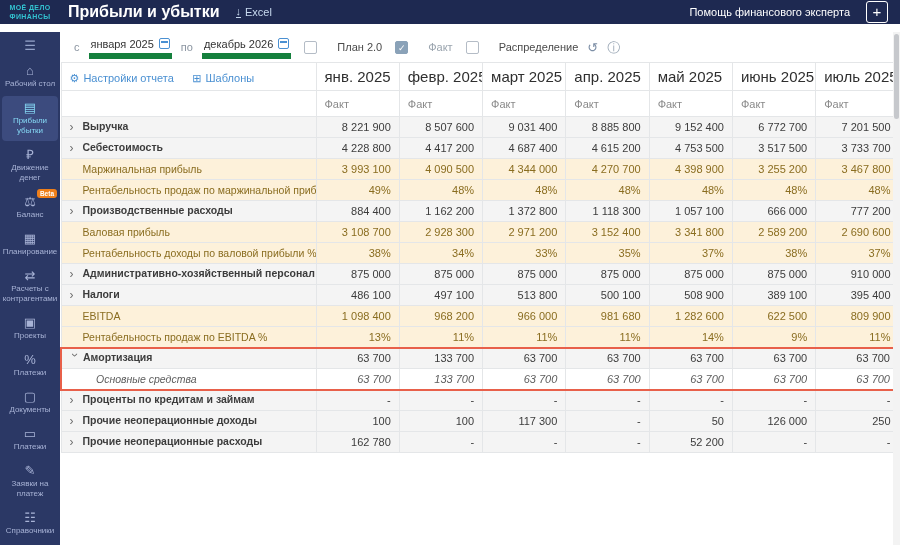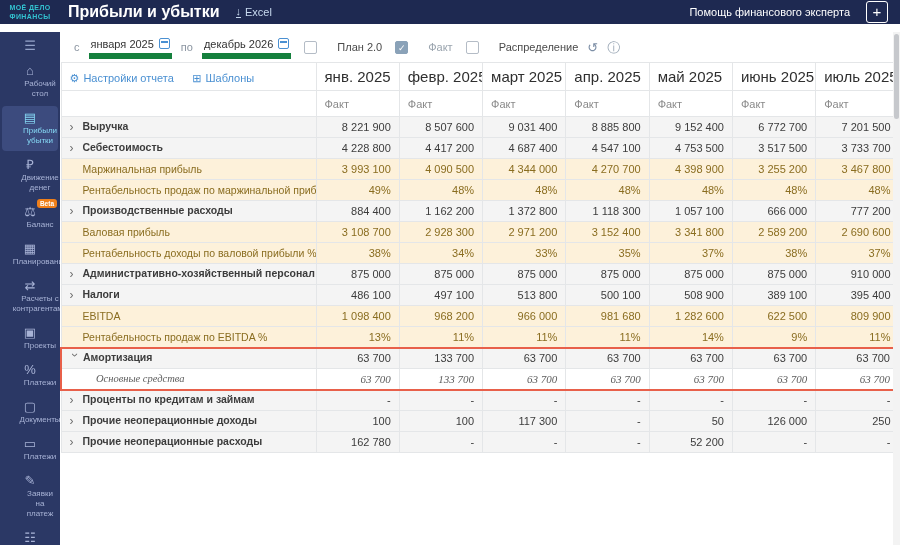--- a/index.html
+++ b/index.html
@@ -10,21 +10,21 @@
   .excel-link { display:flex; align-items:center; gap:4px; color:#c7d9ef; font-size:11px; margin-left:16px; cursor:pointer; }
   .dl-icon { font-size:11px; line-height:9px; border-bottom:1.5px solid currentColor; padding-bottom:1px; }
   .help-link { margin-left:auto; color:#fff; font-size:11px; cursor:pointer; white-space:nowrap; }
   .add-btn { flex:0 0 22px; width:22px; height:22px; border:1px solid #fff; border-radius:3px; color:#fff; font-size:15px; line-height:20px; text-align:center; margin:0 12px 0 16px; cursor:pointer; }
   .sidebar { position:absolute; top:32px; left:0; width:60px; height:513px; background:var(--sidebar-bg,#2b3865); display:flex; flex-direction:column; align-items:center; padding:2px 0 6px; }
   .sb-collapse { width:100%; height:24px; line-height:24px; text-align:center; color:#93a2c8; font-size:13px; cursor:pointer; flex:0 0 auto; }
   .sb-item { width:56px; margin:1px 0; padding:4px 1px 5px; border-radius:4px; display:flex; flex-direction:column; align-items:center; color:#a8b3d6; position:relative; cursor:pointer; flex:0 0 auto; }
   .sb-item.active { background:#3c4b7e; color:#86d9f5; }
   .sb-item.bottom { margin-top:auto; }
   .sb-icon { font-size:13px; line-height:15px; }
-  .sb-label { font-size:8px; line-height:1.25; text-align:center; margin-top:1px;margin-left:20px; }
+  .sb-label { font-size:8px; line-height:1.25; text-align:center; margin-top:1px; }
   .sb-badge { position:absolute; top:-1px; right:1px; background:var(--beta-badge,#ef7f1a); color:#fff; font-size:6.5px; font-weight:bold; padding:1px 3px; border-radius:3px; }
   .main { position:absolute; top:32px; left:60px; width:840px; height:513px; background:#fff; }
   .filterbar { height:30px; display:flex; align-items:center; padding:0 10px 0 14px; gap:9px; }
   .f-label { color:#8a94a0; font-size:11px; }
   .date-field { display:flex; align-items:center; gap:5px; padding:2px 2px 3px; border-bottom:6px solid #15803d; cursor:pointer; }
   .date-val { color:#333; font-size:11px; }
   .cal-icon { width:11px; height:11px; border:1.5px solid var(--link-blue,#4a90d2); border-radius:2px; position:relative; display:inline-block; }
   .cal-icon::before { content:""; position:absolute; left:1px; right:1px; top:2px; height:1.5px; background:var(--link-blue,#4a90d2); }
   .cb-wrap { display:flex; align-items:center; gap:20px; cursor:pointer; margin-left:4px; }
   .cb { width:13px; height:13px; border:1px solid #b4bcc6; border-radius:2px; background:#fff; font-size:9px; line-height:12px; text-align:center; color:#fff; flex:0 0 13px; }
@@ -46,21 +46,21 @@
   tr.row-group .row-label { font-weight:bold; }
   tr.row-calc td { background:var(--calc-row-bg,#fdf1da); color:var(--calc-row-text,#8a6d20); }
   tr.row-calc td.label-cell { padding-left:21px; color:var(--calc-row-text,#8a6d20); }
   tr.row-child td { background:#fff; color:#5d5d5d; font-style:italic; }
   tr.row-child td.label-cell { padding-left:34px; }
   .chev { display:inline-block; width:13px; color:#6f6f6f; font-size:12px; vertical-align:-1px; }
   .chev.down { transform:rotate(90deg); width:10px; margin-right:3px; }
   tr.hl-top td { border-top:2px solid var(--highlight-border,#e8604a); }
   tr.hl-top td:first-child { border-left:2px solid var(--highlight-border,#e8604a); }
   tr.hl-top td:last-child { border-right:2px solid var(--highlight-border,#e8604a); }
-  tr.hl-bottom td { border-bottom:2px solid var(--highlight-border,#e8604a);font-family:Liberation Serif, serif; }
+  tr.hl-bottom td { border-bottom:2px solid var(--highlight-border,#e8604a); }
   tr.hl-bottom td:first-child { border-left:2px solid var(--highlight-border,#e8604a); }
   tr.hl-bottom td:last-child { border-right:2px solid var(--highlight-border,#e8604a); }
   .scrollbar { position:absolute; top:32px; right:0; width:7px; height:513px; background:#f3f3f3; z-index:30; }
   .scrollbar .thumb { position:absolute; top:2px; left:1px; width:5px; height:85px; background:#c6c8cc; border-radius:3px; }
 </style>
 </head>
 <body>
 
 <header class="topbar">
   <div class="logo">
@@ -200,21 +200,21 @@
           <td class="val-cell">8 885 800</td>
           <td class="val-cell">9 152 400</td>
           <td class="val-cell">6 772 700</td>
           <td class="val-cell">7 201 500</td>
         </tr>
         <tr class="row-group">
           <td class="label-cell"><span class="chev">›</span><span class="row-label">Себестоимость</span></td>
           <td class="val-cell">4 228 800</td>
           <td class="val-cell">4 417 200</td>
           <td class="val-cell">4 687 400</td>
-          <td class="val-cell">4 547 100</td>
+          <td class="val-cell">4 615 200</td>
           <td class="val-cell">4 753 500</td>
           <td class="val-cell">3 517 500</td>
           <td class="val-cell">3 733 700</td>
         </tr>
         <tr class="row-calc">
           <td class="label-cell"><span class="row-label">Маржинальная прибыль</span></td>
           <td class="val-cell">3 993 100</td>
           <td class="val-cell">4 090 500</td>
           <td class="val-cell">4 344 000</td>
           <td class="val-cell">4 270 700</td>

